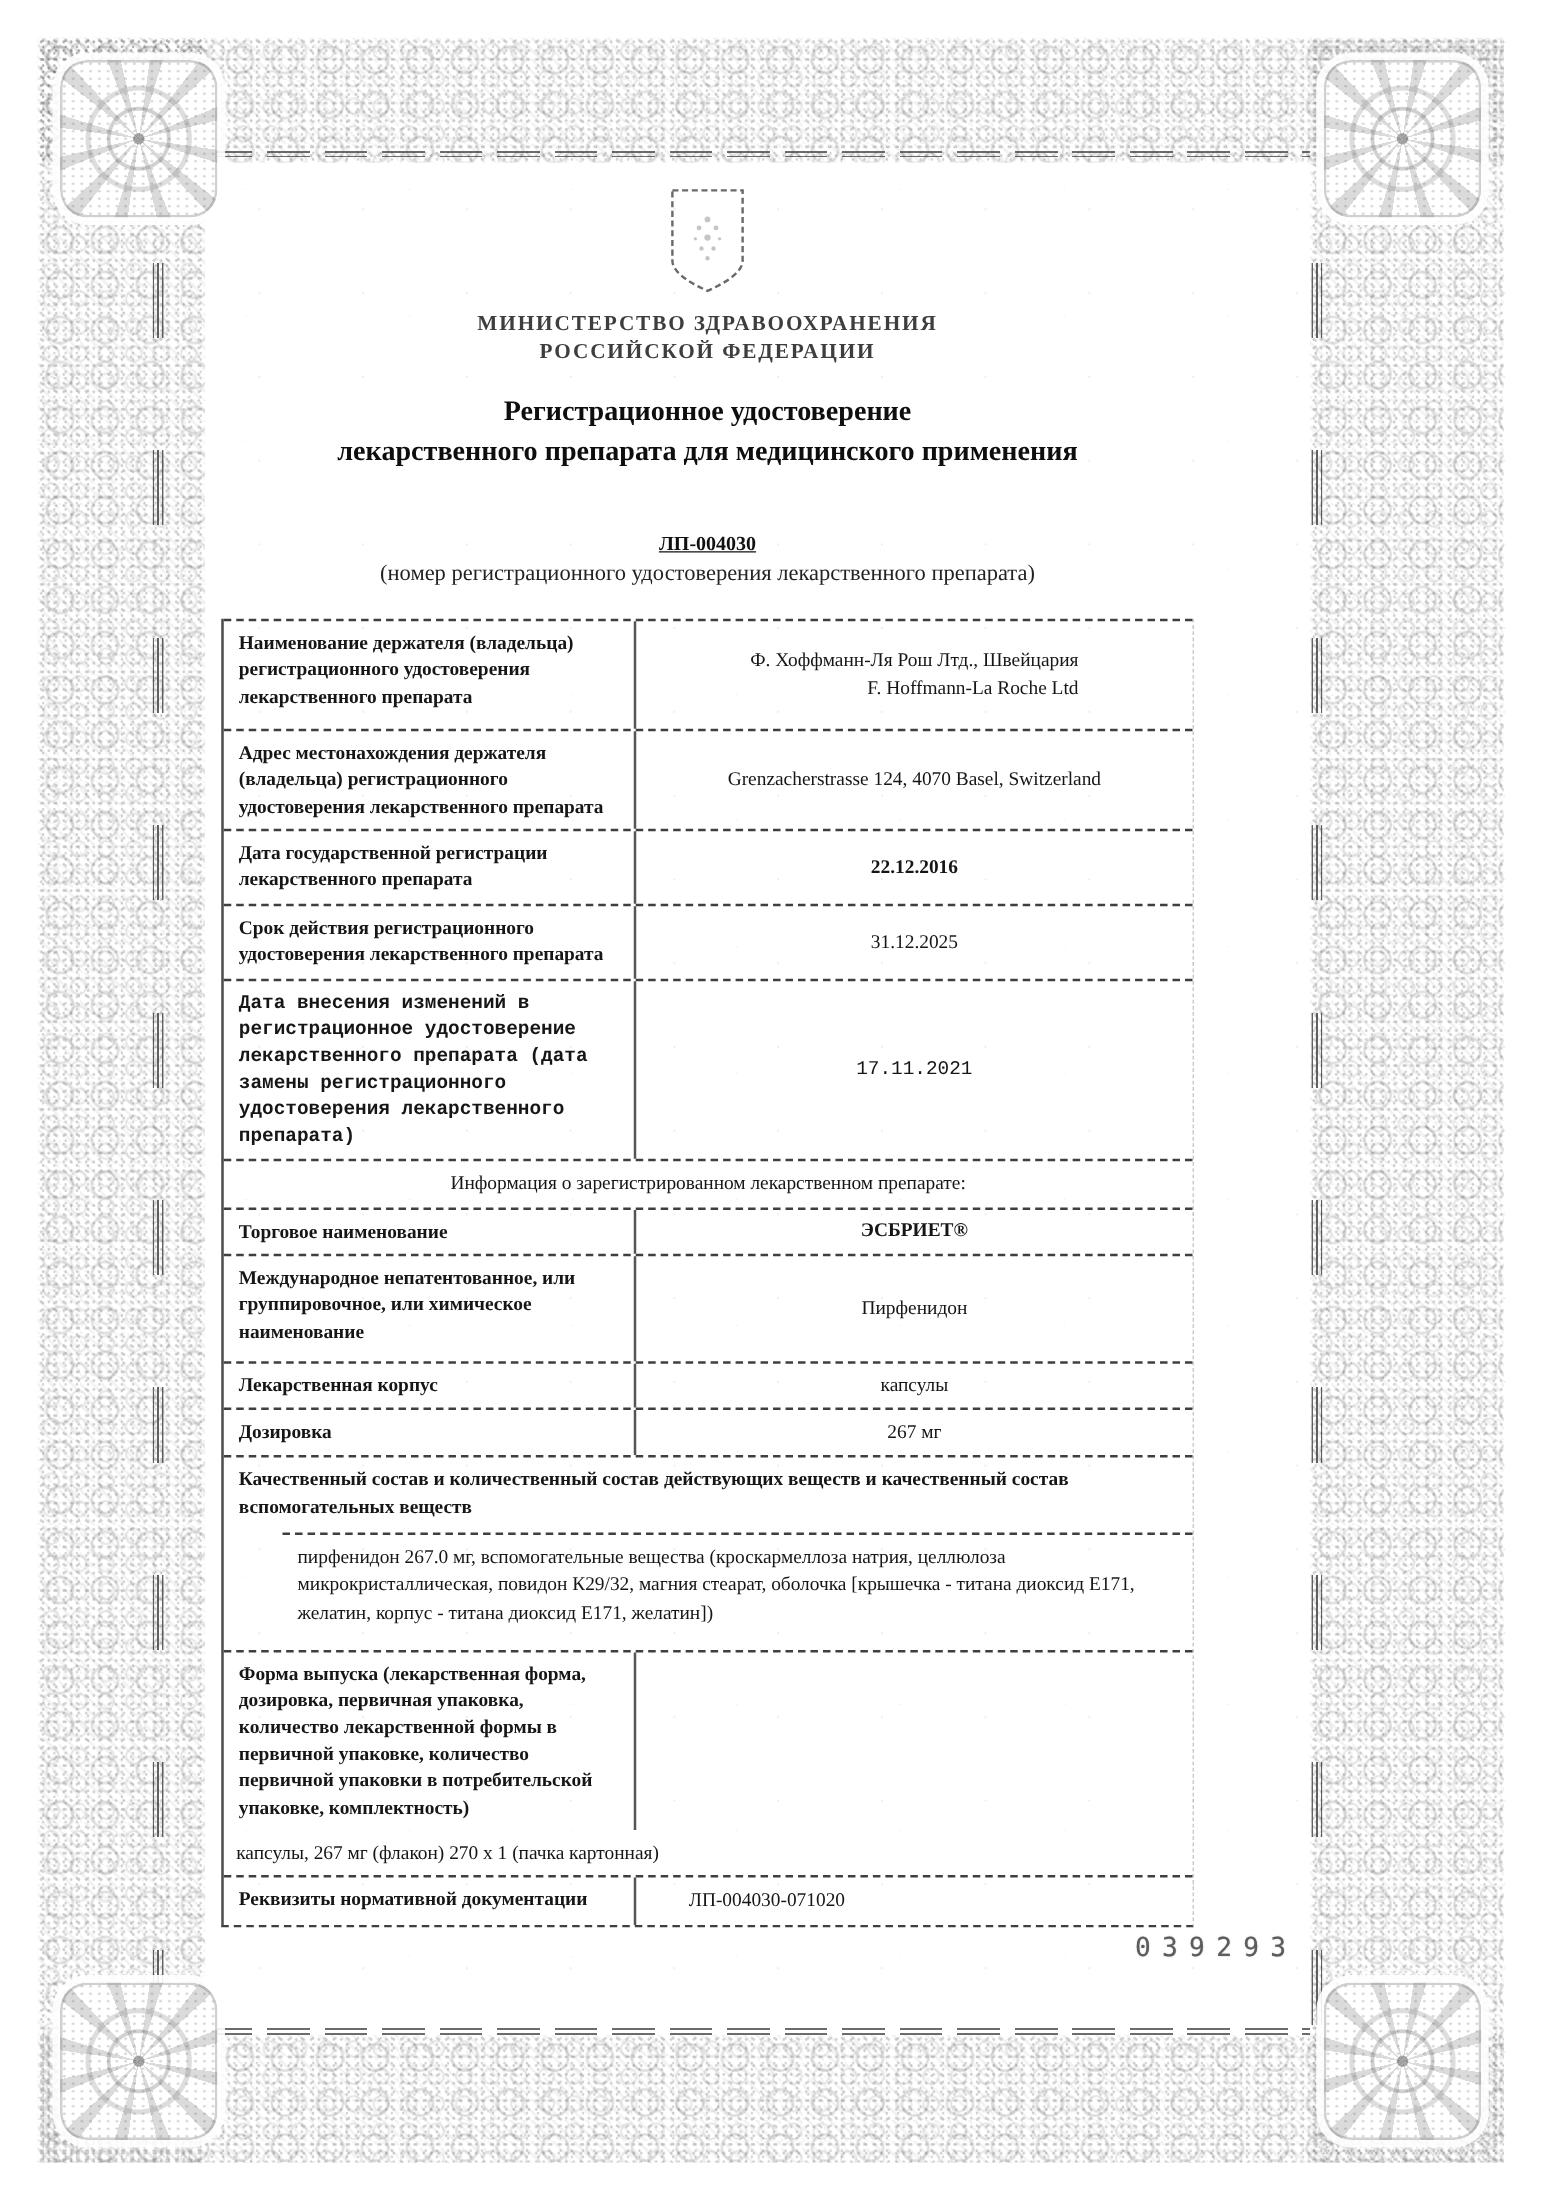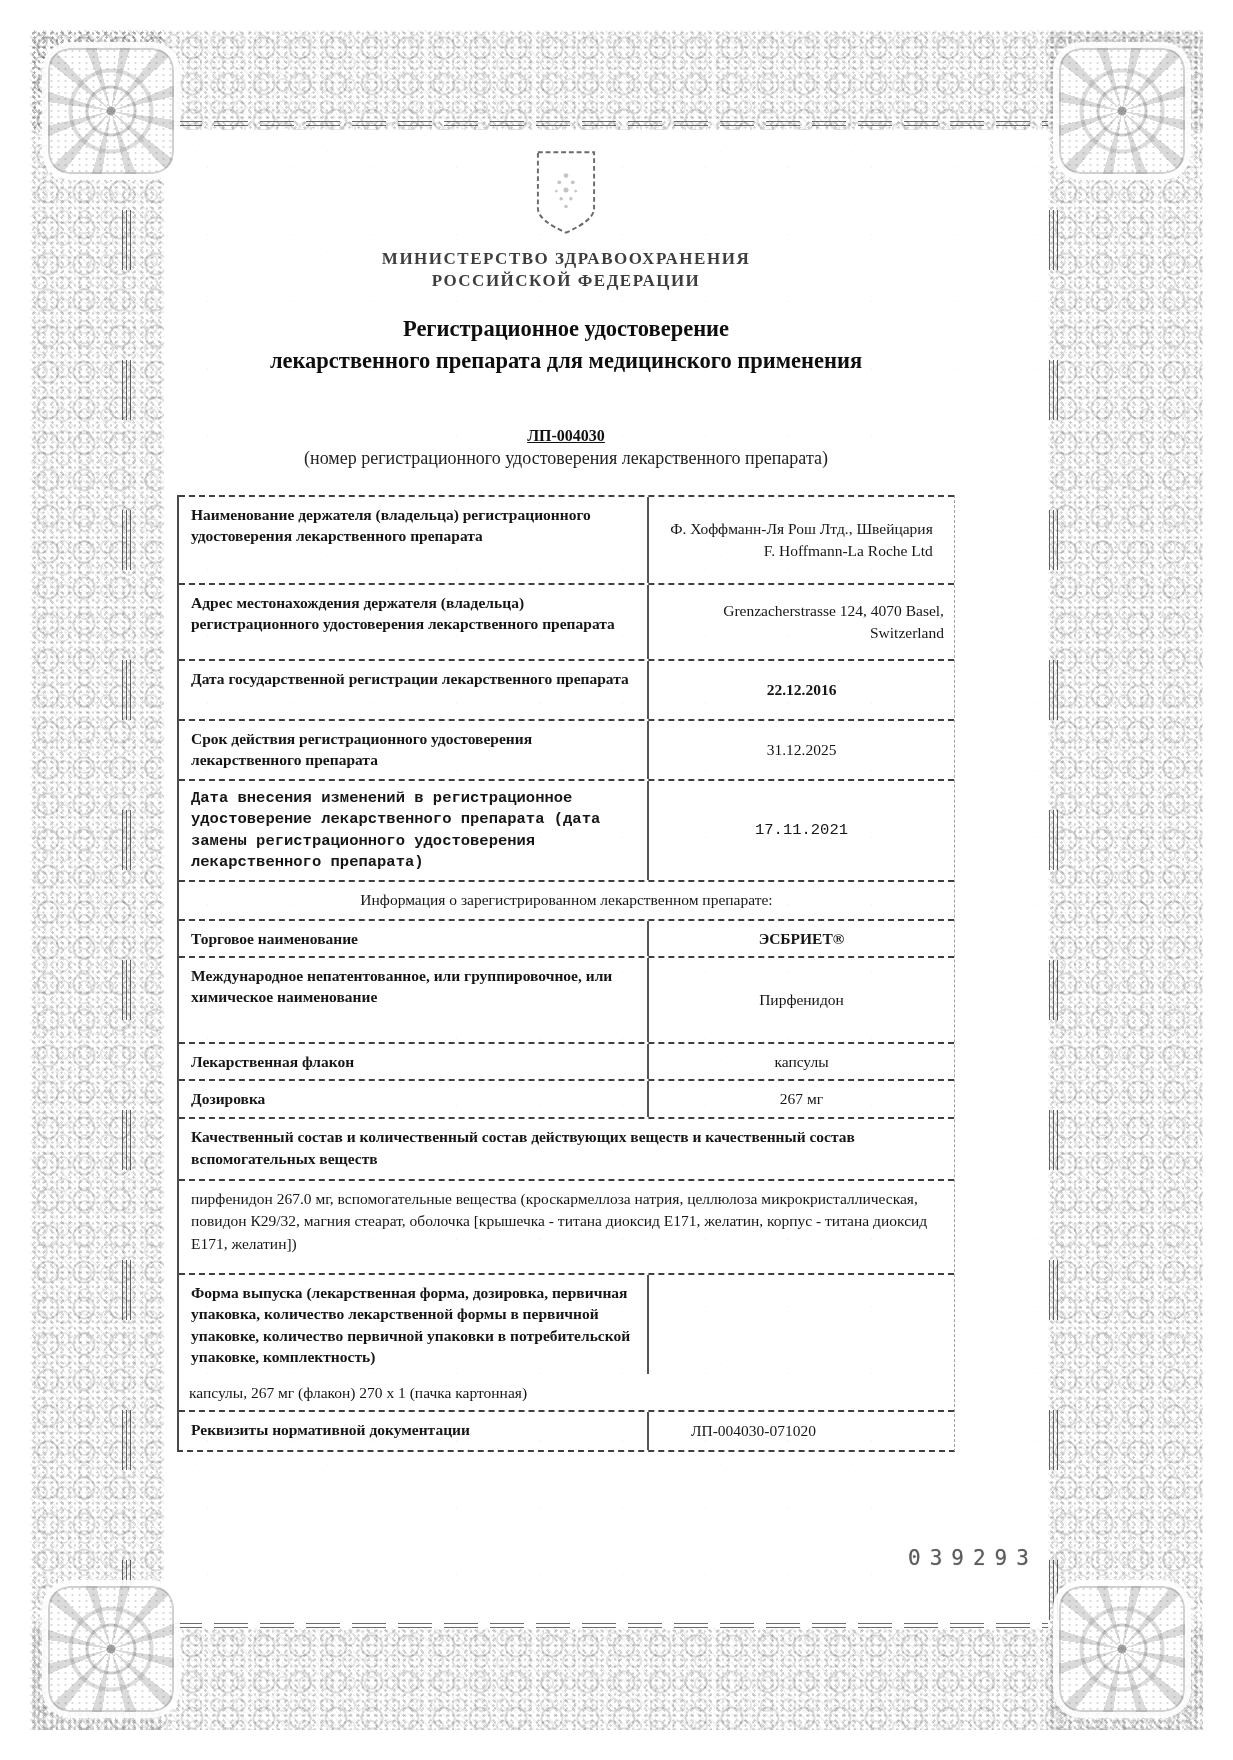--- a/index.html
+++ b/index.html
@@ -100,21 +100,21 @@
   
   .rtable {
     margin-top: 26px;
     border-left: 2px solid #4b4b4b;
     border-right: 1.5px dashed #a0a0a0;
     border-bottom: 2px dashed #3f3f3f;
     font-size: 15.5px;
   }
   .trow { display: flex; border-top: 2px dashed #3f3f3f; box-sizing: border-box; }
   .tl {
-    width: 470px; box-sizing: border-box;
+    width: 330px; box-sizing: border-box;
     padding: 7px 10px 7px 12px;
     font-weight: bold; line-height: 1.38;
     border-right: 2px solid #555;
   }
   .tv {
     flex: 1; display: flex; align-items: center; justify-content: center;
     box-sizing: border-box; padding: 6px 10px;
     text-align: right; line-height: 1.4; white-space: pre-line;
   }
   .v-bold { font-weight: bold; }
@@ -126,21 +126,21 @@
   }
   .tfull-center { text-align: center; font-weight: normal; }
   .tfull-bold { font-weight: bold; }
 
   
   .r0 { min-height: 88px; }  .r1 { min-height: 76px; }
   .r2 { min-height: 60px; }  .r3 { min-height: 60px; }
   .r4 { min-height: 100px; font-family: Liberation Mono, monospace; } .r5 { min-height: 36px; }
   .r6 { min-height: 36px; }  .r7 { min-height: 86px; }
   .r8 { min-height: 36px; }  .r9 { min-height: 36px; }
-  .r10 { min-height: 62px; } .r11 { min-height: 94px; }
+  .r10 { min-height: 62px; } .r11 { min-height: 94px; margin-left: 47px; }
   .r12 { min-height: 126px; flex-direction: column; }.r13 { min-height: 40px; }
 
   
   .stamp {
     position: absolute; left: 908px; top: 1546px;
     font-family: "DejaVu Sans Mono", "Liberation Mono", monospace;
     font-size: 21px; letter-spacing: 9px; color: #5c5c5c;
     text-shadow: 0 0 1px rgba(90,90,90,.6);
   }
 </style>
@@ -224,21 +224,21 @@
       <div class="tl">Торговое наименование</div>
       <div class="tv v-bold">ЭСБРИЕТ®</div>
     </div>
 
     <div class="trow r7">
       <div class="tl">Международное непатентованное, или группировочное, или химическое наименование</div>
       <div class="tv">Пирфенидон</div>
     </div>
 
     <div class="trow r8">
-      <div class="tl">Лекарственная флакон</div>
+      <div class="tl">Лекарственная корпус</div>
       <div class="tv">капсулы</div>
     </div>
 
     <div class="trow r9">
       <div class="tl">Дозировка</div>
       <div class="tv">267 мг</div>
     </div>
 
     <div class="tfull tfull-bold r10">Качественный состав и количественный состав действующих веществ и качественный состав вспомогательных веществ</div>
 

